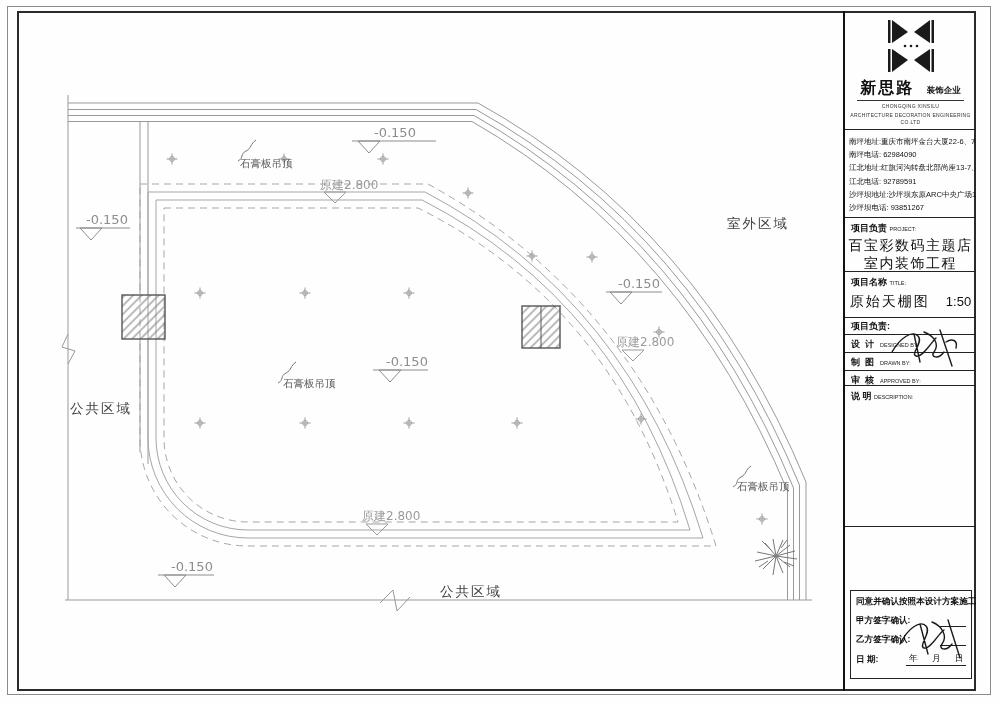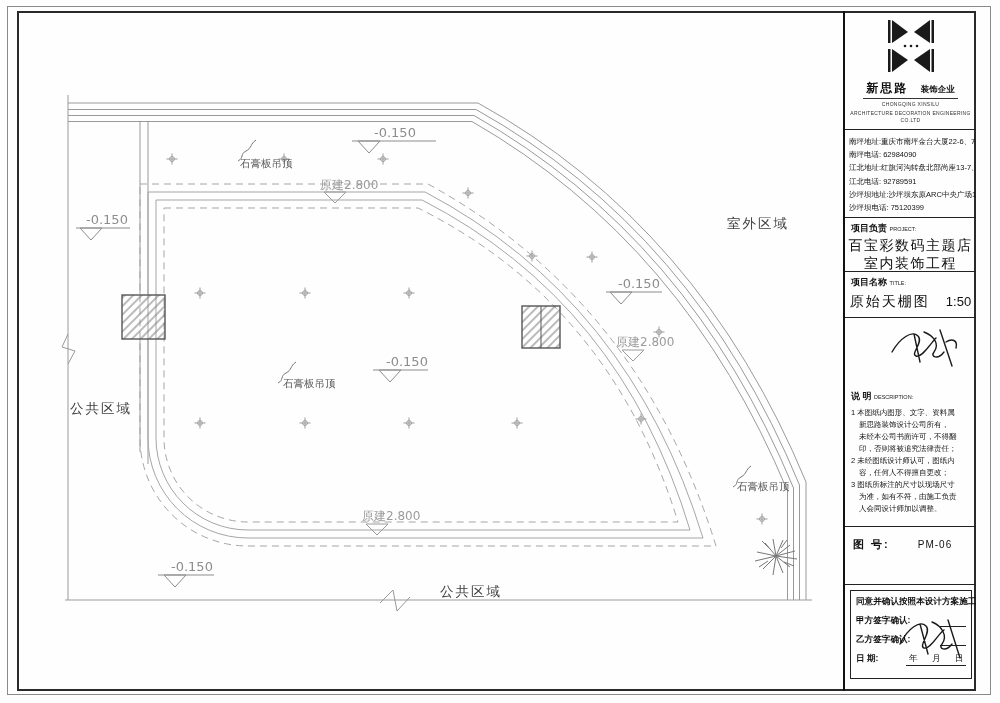--- a/index.html
+++ b/index.html
@@ -12,21 +12,21 @@
   .dim{fill:#8d8d8d;font-size:13px;}
   .dim2{fill:#9b9b9b;font-size:12px;}
   .lbl{fill:#555;font-size:10.5px;}
   .zone{fill:#3d3d3d;font-size:13.5px;letter-spacing:2px;}
 
   .panel{position:absolute;left:843px;top:11px;width:133px;height:680px;border-left:2px solid #111;box-sizing:border-box;z-index:2;background:transparent;}
   .sec{position:absolute;left:0;right:0;border-bottom:1px solid #222;box-sizing:border-box;overflow:hidden;}
   #sec-logo{top:0;height:119px;text-align:center;}
   .logo-mark{margin-top:7px;}
   .company-row{display:inline-block;border-bottom:1px solid #333;padding:0 3px 1px;white-space:nowrap;}
-  .company-name{font-size:12px;font-weight:bold;letter-spacing:2px;}
+  .company-name{font-size:16px;font-weight:bold;letter-spacing:2px;}
   .company-type{font-size:8.5px;font-weight:bold;margin-left:8px;}
   .company-en{font-size:5px;color:#333;letter-spacing:.3px;line-height:7px;margin-top:2px;}
   #sec-address{top:119px;height:88px;padding:5px 4px;}
   .addr-line{font-size:7.5px;line-height:13.2px;white-space:nowrap;}
   .sec-label{font-size:9px;font-weight:bold;padding:4px 6px 0;}
   .sec-label .en{font-size:5.5px;font-weight:normal;color:#222;}
   #sec-project{top:207px;height:54px;}
   .project-name{text-align:center;font-size:14px;letter-spacing:1.5px;line-height:15px;margin-top:3px;}
   #sec-sheet{top:261px;height:46px;}
   .sheet-row{display:flex;justify-content:center;align-items:baseline;gap:16px;margin-top:4px;}
@@ -42,21 +42,21 @@
   .note-line{font-size:7.5px;line-height:12px;white-space:nowrap;padding-left:6px;}
   .note-indent{padding-left:14px;}
   .notes-body{margin-top:4px;}
   #sec-number{top:516px;height:58px;}
   .number-row{display:flex;align-items:baseline;padding:10px 8px 0;}
   .number-label{font-size:11px;font-weight:bold;letter-spacing:2px;}
   .number-value{font-size:10px;margin-left:28px;letter-spacing:1px;}
   #sec-confirm{top:574px;height:106px;border-bottom:none;}
   .confirm-box{position:absolute;left:5px;right:4px;top:5px;height:89px;border:1px solid #222;padding:5px 5px 0;box-sizing:border-box;}
   .confirm-statement{font-size:8.6px;font-weight:bold;white-space:nowrap;}
-  .sig-row{display:flex;margin-top:7px;font-size:8.6px;font-weight:bold;white-space:nowrap;gap:28px;}
+  .sig-row{display:flex;align-items:flex-end;margin-top:7px;font-size:8.6px;font-weight:bold;white-space:nowrap;gap:28px;}
   .sig-line{flex:1;border-bottom:1px solid #222;height:11px;margin-left:2px;}
   .date-vals{flex:1;border-bottom:1px solid #222;text-align:center;font-size:8.6px;font-weight:normal;white-space:pre;}
 </style>
 </head>
 <body>
 
 <div class="page">
   <div class="outer-frame"></div>
   <div class="inner-frame"></div>
 
@@ -199,21 +199,21 @@
       <div class="company-en">CHONGQING XINSILU</div>
       <div class="company-en">ARCHITECTURE DECORATION ENGINEERING CO.LTD</div>
     </div>
 
     <div class="sec" id="sec-address">
       <div class="addr-line">南坪地址:重庆市南坪金台大厦22-6、7、9、10</div>
       <div class="addr-line">南坪电话: 62984090</div>
       <div class="addr-line">江北地址:红旗河沟转盘北部尚座13-7、8、9</div>
       <div class="addr-line">江北电话: 92789591</div>
       <div class="addr-line">沙坪坝地址:沙坪坝东原ARC中央广场1-10-3</div>
-      <div class="addr-line">沙坪坝电话: 75120399</div>
+      <div class="addr-line">沙坪坝电话: 93851267</div>
     </div>
 
     <div class="sec" id="sec-project">
       <div class="sec-label">
         <span>项目负责</span>
         <span class="en">PROJECT:</span>
       </div>
       <div class="project-name">百宝彩数码主题店</div>
       <div class="project-name">室内装饰工程</div>
     </div>
@@ -222,45 +222,43 @@
       <div class="sec-label">
         <span>项目名称</span>
         <span class="en">TITLE:</span>
       </div>
       <div class="sheet-row">
         <span class="sheet-name">原始天棚图</span>
         <span class="sheet-scale">1:50</span>
       </div>
     </div>
 
+    <div class="sec" id="sec-team">
+      <div class="team-header">项目负责:</div>
+      <div class="team-row">
+        <span class="team-zh">设  计</span>
+        <span class="team-en">DESIGNED BY:</span>
+      </div>
+      <div class="team-row">
+        <span class="team-zh">制  图</span>
+        <span class="team-en">DRAWN BY:</span>
+      </div>
+      <div class="team-row">
+        <span class="team-zh">审  核</span>
+        <span class="team-en">APPROVED BY:</span>
+      </div>
+    </div>
 
     <div class="sec" id="sec-notes">
       <div class="sec-label">
         <span>说  明</span>
         <span class="en">DESCRIPTION:</span>
       </div>
-      <div class="notes-body">
-        <div class="note-line">1 本图纸内图形、文字、资料属</div>
-        <div class="note-line note-indent">新思路装饰设计公司所有，</div>
-        <div class="note-line note-indent">未经本公司书面许可，不得翻</div>
-        <div class="note-line note-indent">印，否则将被追究法律责任；</div>
-        <div class="note-line">2 未经图纸设计师认可，图纸内</div>
-        <div class="note-line note-indent">容，任何人不得擅自更改；</div>
-        <div class="note-line">3 图纸所标注的尺寸以现场尺寸</div>
-        <div class="note-line note-indent">为准，如有不符，由施工负责</div>
-        <div class="note-line note-indent">人会同设计师加以调整。</div>
-      </div>
-    </div>
-
-    <div class="sec" id="sec-number">
-      <div class="number-row">
-        <span class="number-label">图 号:</span>
-        <span class="number-value">PM-06</span>
-      </div>
-    </div>
+    </div>
+
 
     <div class="sec" id="sec-confirm">
       <div class="confirm-box">
         <div class="confirm-statement">同意并确认按照本设计方案施工。</div>
         <div class="sig-row">
           <span>甲方签字确认:</span>
           <span class="sig-line"></span>
         </div>
         <div class="sig-row">
           <span>乙方签字确认:</span>

